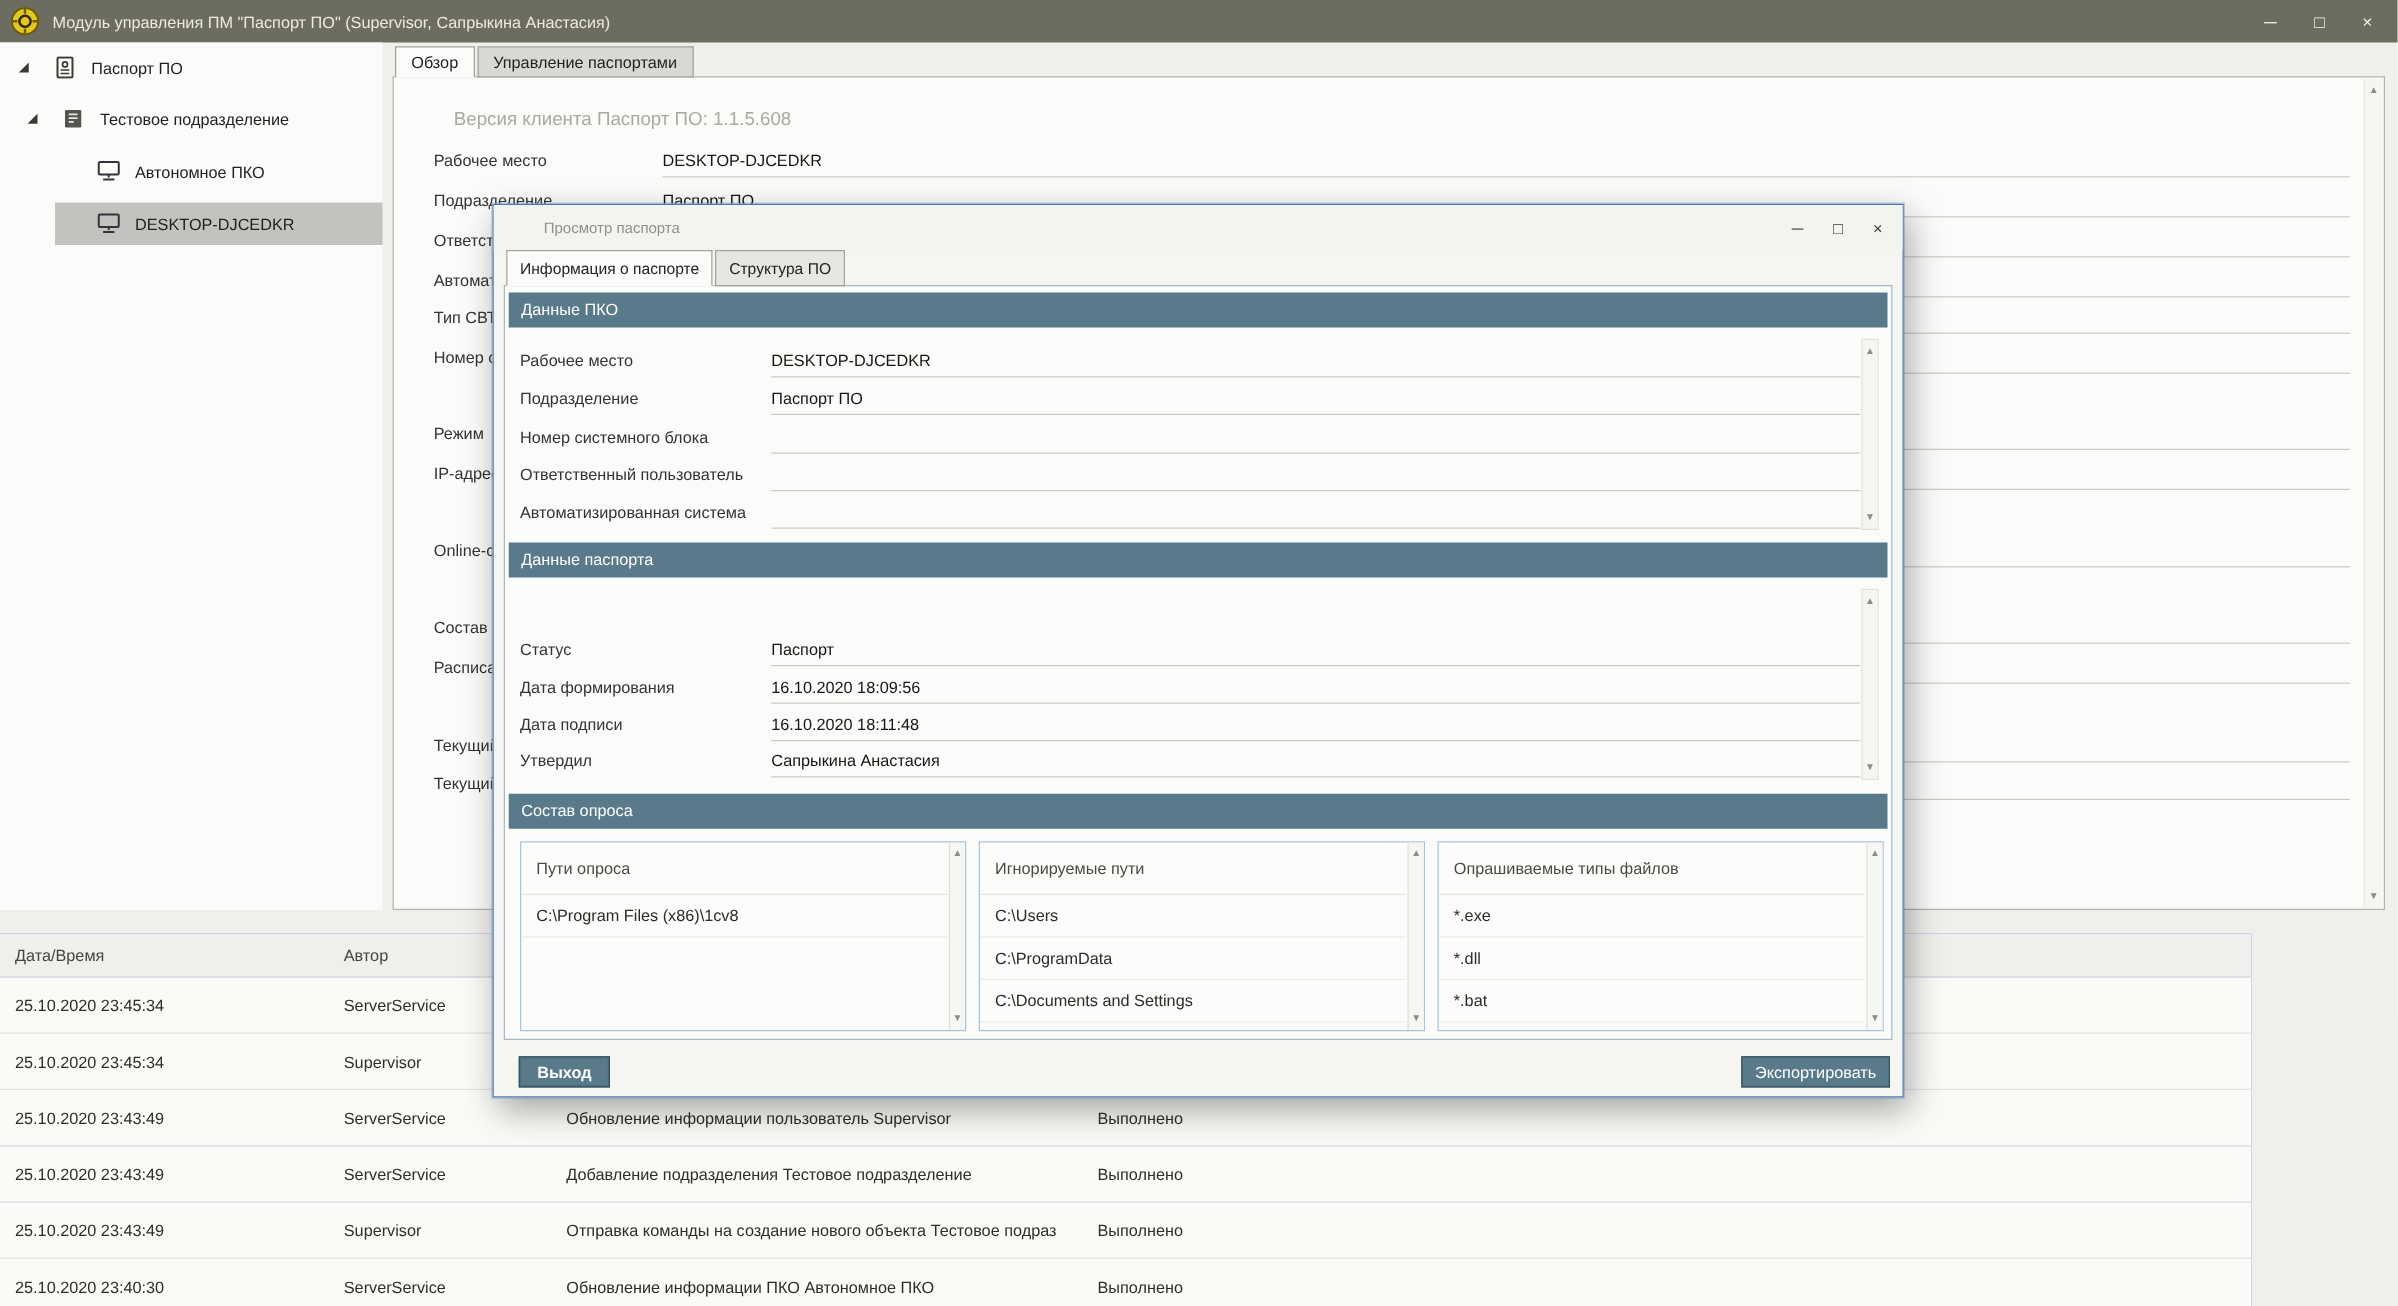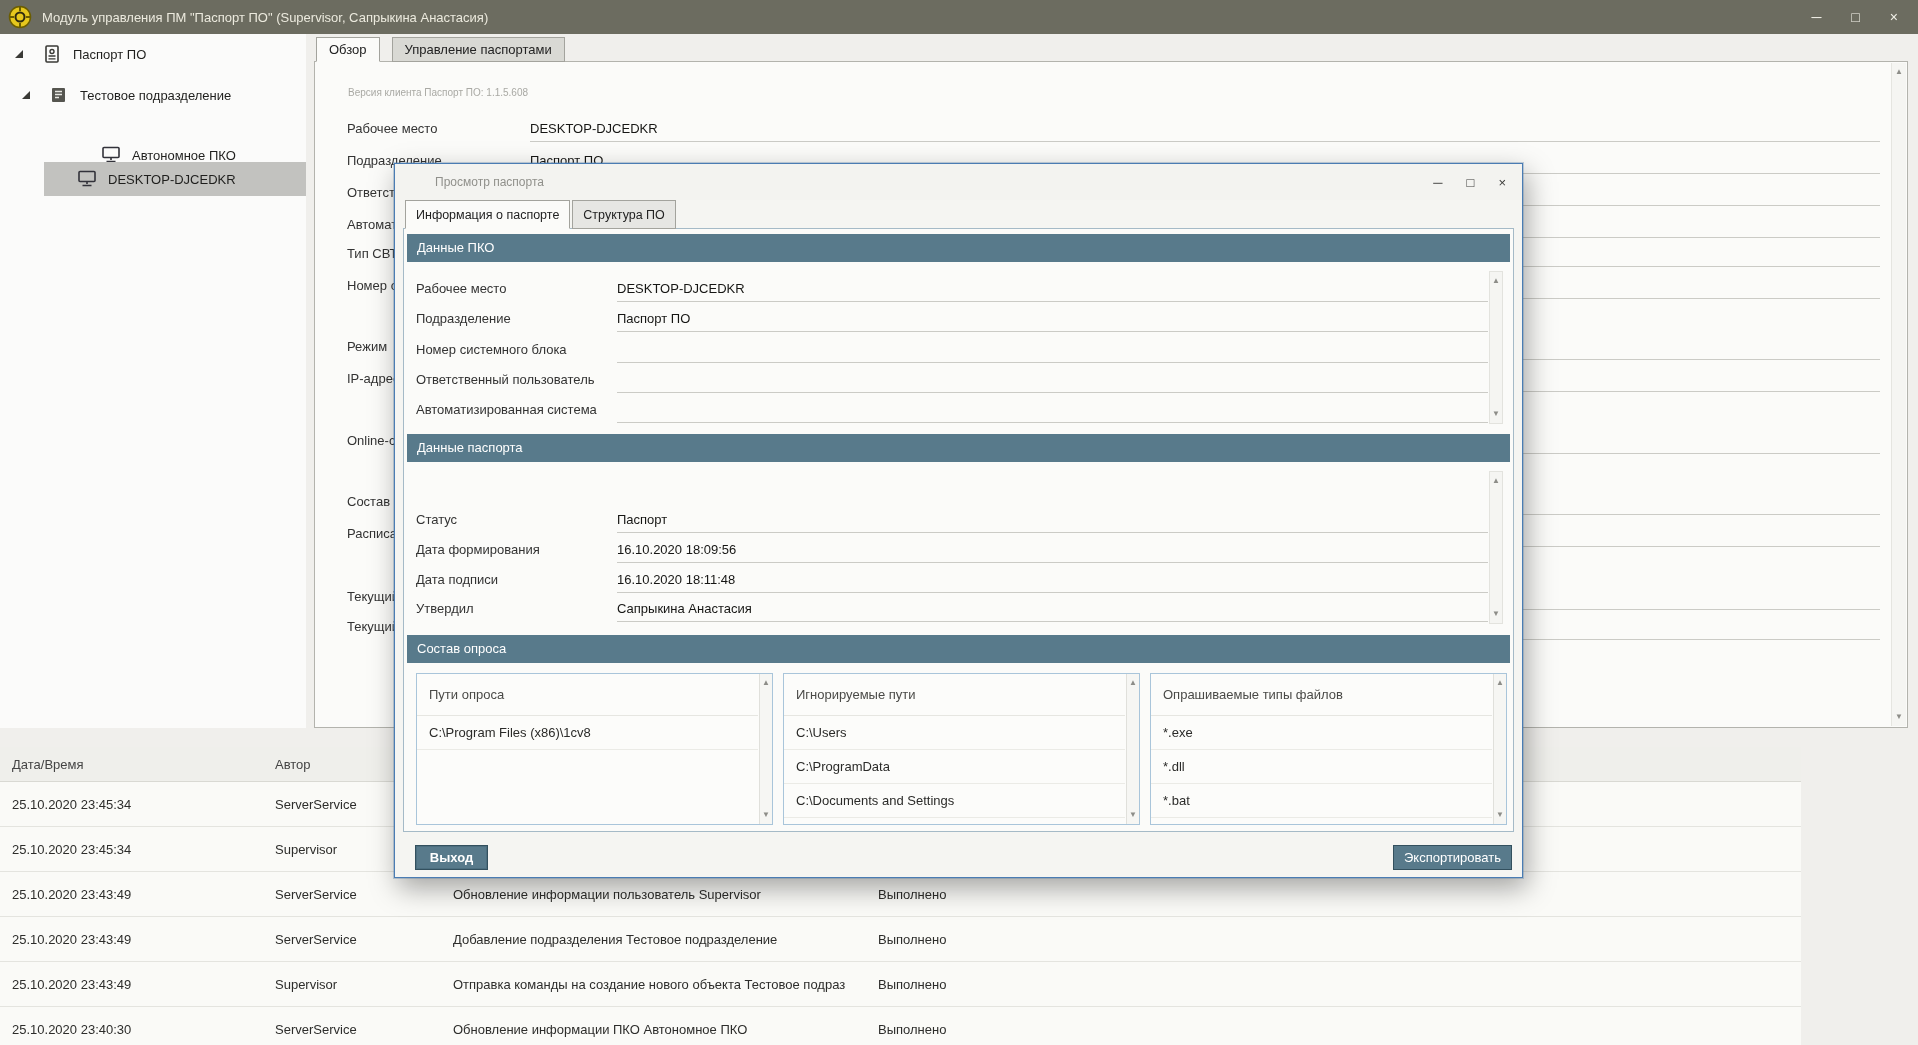--- a/index.html
+++ b/index.html
@@ -26,27 +26,27 @@
     display:flex; align-items:center; font-size:13px; color:#1f1f1d; }
   .expander { width:0; height:0; border-bottom:8px solid #3a3a36;
     border-left:8px solid transparent; margin-right:18px; flex:0 0 auto; }
   .tree-ico { width:22px; height:18px; margin-right:10px; flex:0 0 auto; }
   .sel-wrap { margin-left:44px; flex:1; height:34px; background:#c2c2bf;
     display:flex; align-items:center; padding-left:32px; }
 
   
   .tab-bar { position:absolute; left:316px; top:37px; height:25px; display:flex; z-index:3; }
   .tab { border:1px solid #a3a39d; padding:0 12px; font-size:13px;
-    display:flex; align-items:center; background:#d9d9d4; margin-right:12px; }
+    display:flex; align-items:center; background:#d9d9d4; margin-right:2px; }
   .tab.active { background:#fbfbf9; border-bottom:1px solid #fbfbf9; }
 
   
   .main-panel { position:absolute; left:314px; top:61px; width:1594px; height:667px;
     background:#fbfbf9; border:1px solid #b3b3ad; }
-  .version { position:absolute; left:33px; top:25px; color:#a9a9a4; font-size:10px; }
+  .version { position:absolute; left:48px; top:25px; color:#a9a9a4; font-size:15px; }
   .o-row { position:absolute; left:0; right:0; height:26px; }
   .o-label { position:absolute; left:32px; top:5px; font-size:13px; color:#333; white-space:nowrap; }
   .o-value { position:absolute; left:215px; width:1350px; height:26px;
     border-bottom:1px solid #cbcbc6; font-size:13px; color:#161614;
     padding-top:5px; white-space:nowrap; overflow:hidden; }
 
   .scroll-v { position:absolute; top:1px; right:1px; bottom:1px; width:15px;
     background:#f5f5f2; border-left:1px solid #e5e5e0;
     display:flex; flex-direction:column; justify-content:space-between; align-items:center; }
   .sb-arrow { font-size:8px; color:#8d8d88; padding:5px 0; line-height:1; }
@@ -135,21 +135,21 @@
     <span>Паспорт ПО</span>
   </div>
   <div class="tree-row" style="top:44px; padding-left:22px;">
     <span class="expander"></span>
     <svg class="tree-ico" viewBox="0 0 22 18">
       <rect x="4" y="2" width="13" height="14" rx="1" fill="#55554f"></rect>
       <path d="M7 5.5 H14 M7 8.5 H14 M7 11.5 H11" stroke="#e8e8e2" stroke-width="1.3"></path>
     </svg>
     <span>Тестовое подразделение</span>
   </div>
-  <div class="tree-row" style="top:104px; padding-left:100px;">
+  <div class="tree-row" style="top:86px; padding-left:76px;">
     <svg class="tree-ico" viewBox="0 0 22 18">
       <rect x="3" y="1.5" width="16" height="10" rx="1" fill="none" stroke="#32323a" stroke-width="1.6"></rect>
       <path d="M11 11.5 V14 M6.5 15.5 H15.5" stroke="#32323a" stroke-width="1.6"></path>
     </svg>
     <span>Автономное ПКО</span>
   </div>
   <div class="tree-row" style="top:128px;">
     <div class="sel-wrap">
       <svg class="tree-ico" viewBox="0 0 22 18">
         <rect x="3" y="1.5" width="16" height="10" rx="1" fill="none" stroke="#32323a" stroke-width="1.6"></rect>

